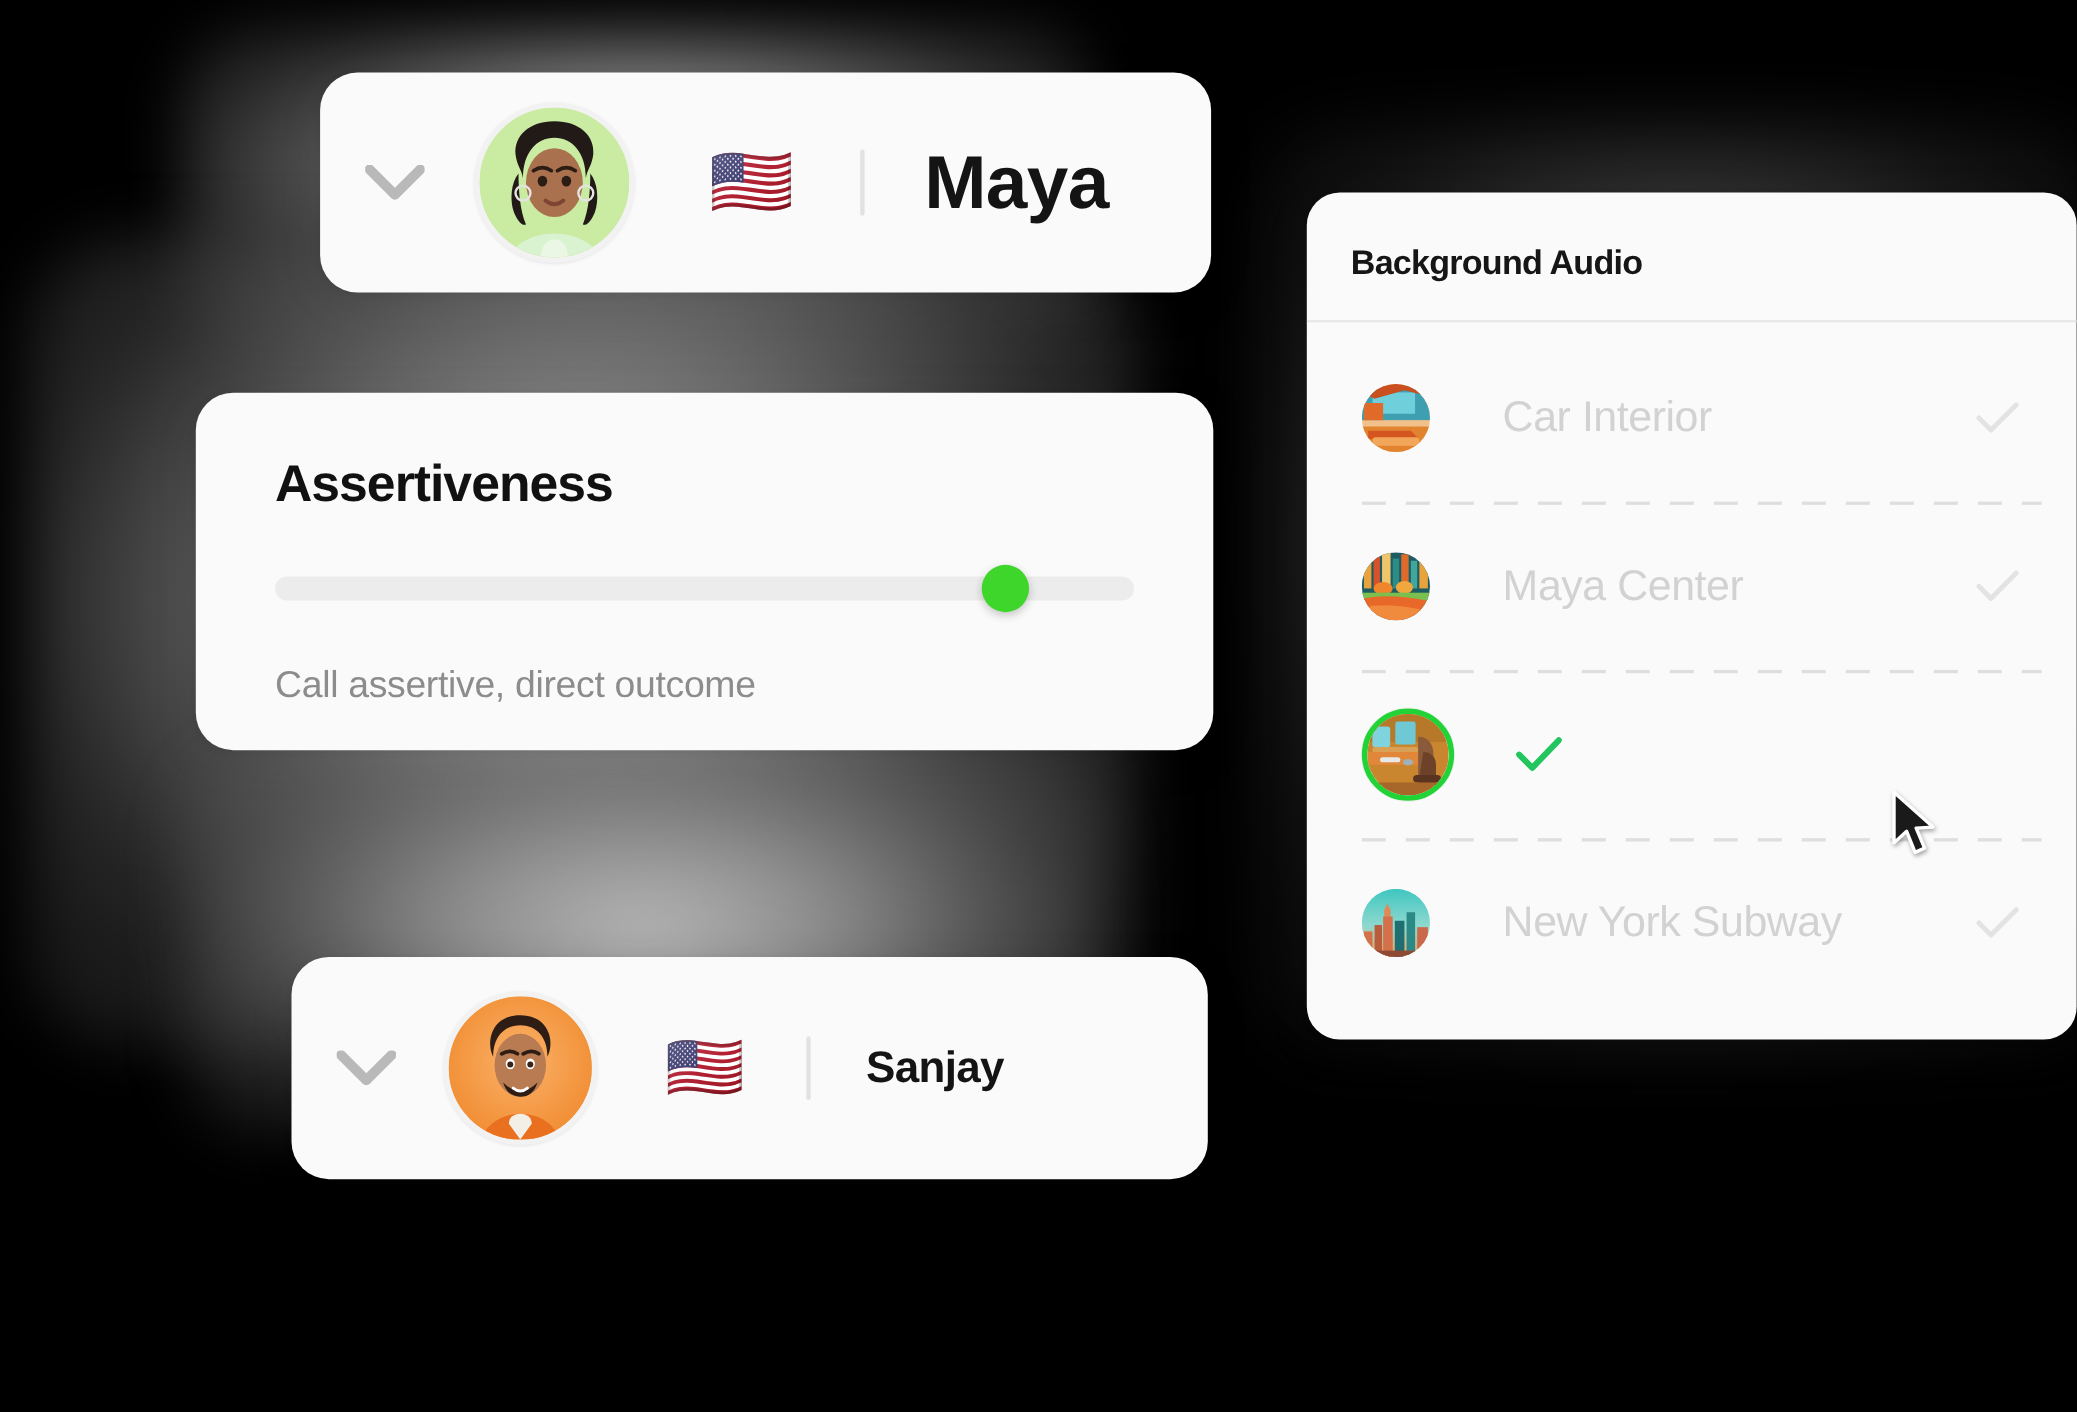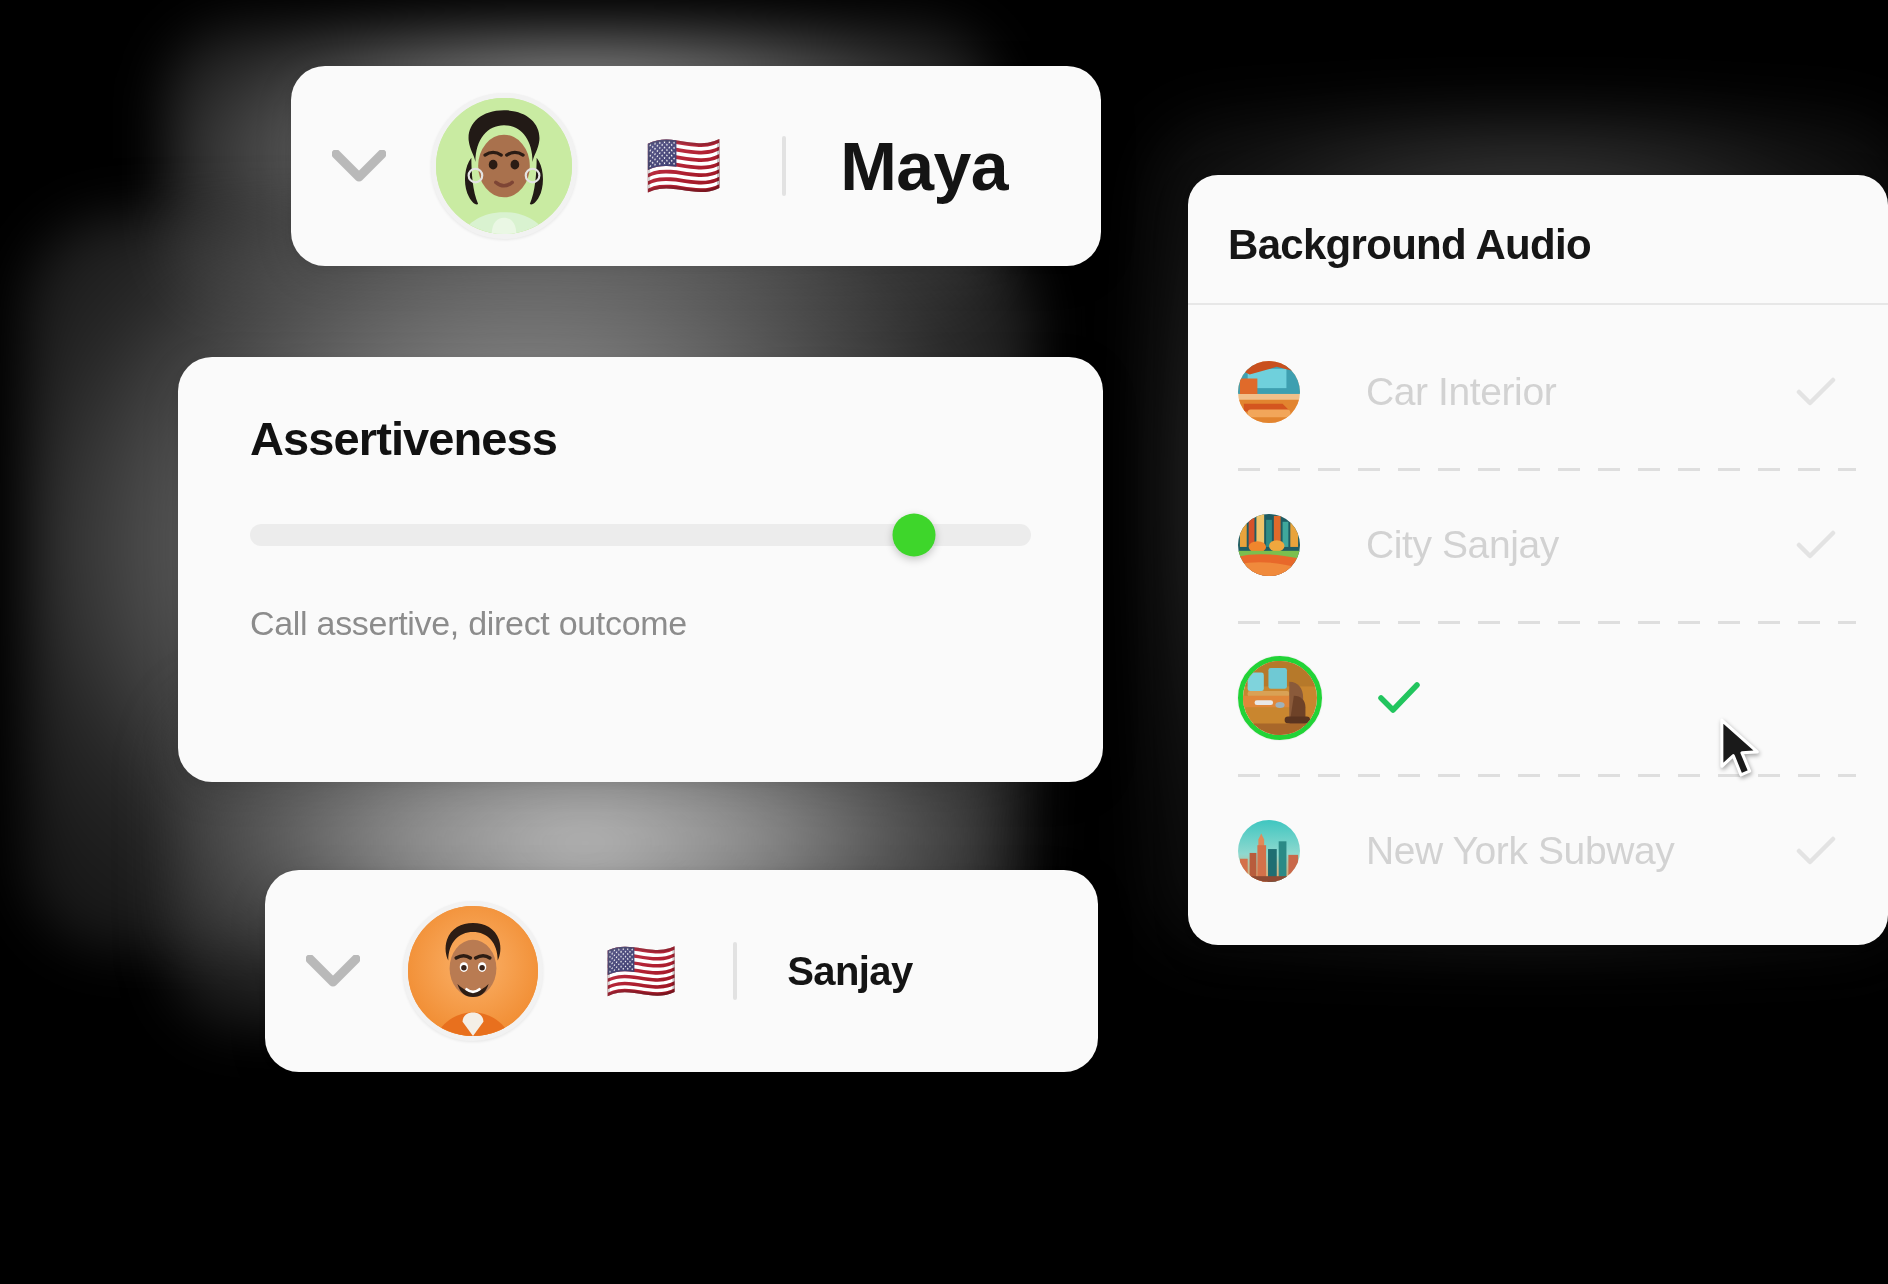--- a/index.html
+++ b/index.html
@@ -143,21 +143,21 @@
   #bg-audio-panel {
     border-radius: 30px;
     background: #FAFAFA;
     overflow: hidden;
   }
   .panel-header {
     padding: 46px 40px 34px 40px;
     border-bottom: 2px solid #E7E7E7;
   }
   .panel-title {
-    font-size: 42px;
+    font-size: 31px;
     font-weight: 700;
     color: #161616;
     letter-spacing: -0.7px;
   }
   .audio-list { padding: 10px; }
   .audio-row {
     position: relative;
     display: flex;
     align-items: center;
     height: 153px;
@@ -256,21 +256,21 @@
       </svg>
     </div>
 
     <div class="flag" style="font-size:62px; margin-left:68px;">🇺🇸</div>
 
     <div class="vdivider" style="height:60px; margin-left:60px;"></div>
 
     <div class="speaker-name" style="font-size:68px; margin-left:54px;">Maya</div>
   </div>
 
-  <div class="card" id="assertiveness-card" style="left:178px; top:357px; width:925px; height:425px;">
+  <div class="card" id="assertiveness-card" style="left:178px; top:357px; width:925px; height:325px;">
 
     <div class="assert-title">Assertiveness</div>
 
     <div class="slider-wrap">
       <div class="slider-track" style="background: rgb(236, 236, 236);"></div>
       <div class="slider-thumb" id="slider-thumb" style="left: 85%; background: rgb(62, 214, 43);"></div>
     </div>
 
     <div class="assert-desc">Call assertive, direct outcome</div>
   </div>
@@ -352,21 +352,21 @@
             <rect x="37" y="2" width="7" height="32" fill="#E06A2A"></rect>
             <rect x="46" y="8" width="6" height="26" fill="#3FA79C"></rect>
             <rect x="54" y="1" width="8" height="33" fill="#E8A33C"></rect>
             <ellipse cx="20" cy="34" rx="9" ry="6" fill="#F0862C"></ellipse>
             <ellipse cx="40" cy="33" rx="8" ry="6" fill="#EFA73E"></ellipse>
             <rect x="0" y="38" width="64" height="12" fill="#7BBF4E"></rect>
             <path d="M0 44 Q24 38 64 46 L64 64 L0 64z" fill="#E8682A"></path>
             <path d="M0 52 Q28 46 64 56 L64 64 L0 64z" fill="#F08A3C"></path>
           </svg>
         </div>
-        <div class="audio-label">City Sanjay</div>
+        <div class="audio-label">Maya Center</div>
         <div class="check">
           <svg width="40" height="30" viewBox="0 0 40 30" fill="none" aria-hidden="true">
             <path d="M3 15 L14 26 L37 3" stroke="#E3E3E3" stroke-width="4.5" stroke-linecap="round" stroke-linejoin="round"></path>
           </svg>
         </div>
       </div>
 
       <div class="audio-row selected">
         <div class="thumb selected" style="margin-right:55px;">
           <svg viewBox="0 0 64 64" aria-hidden="true">

